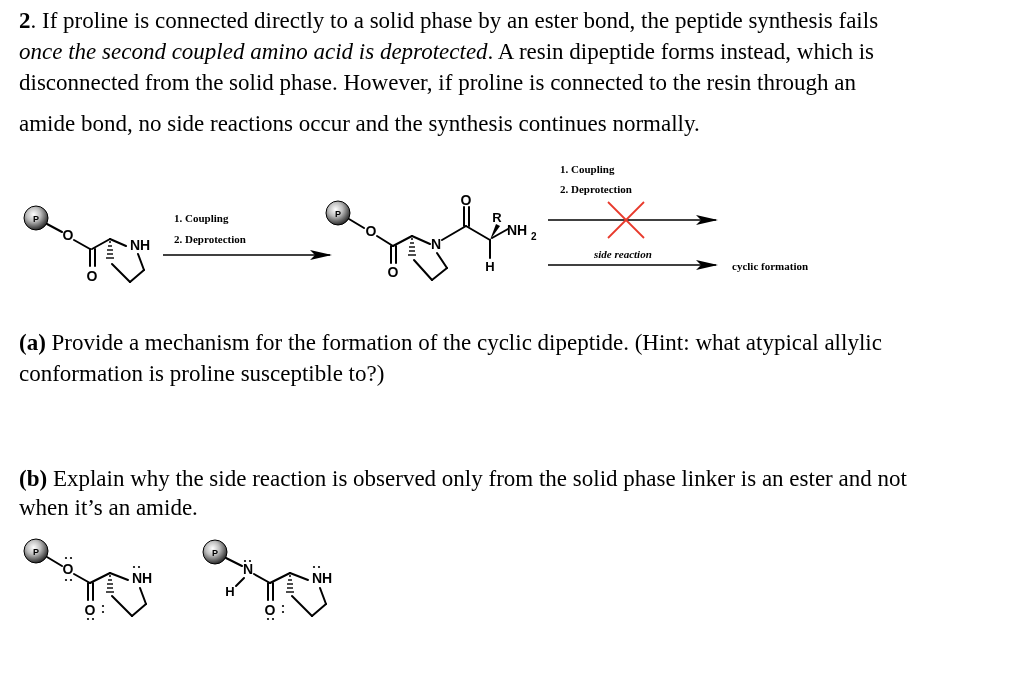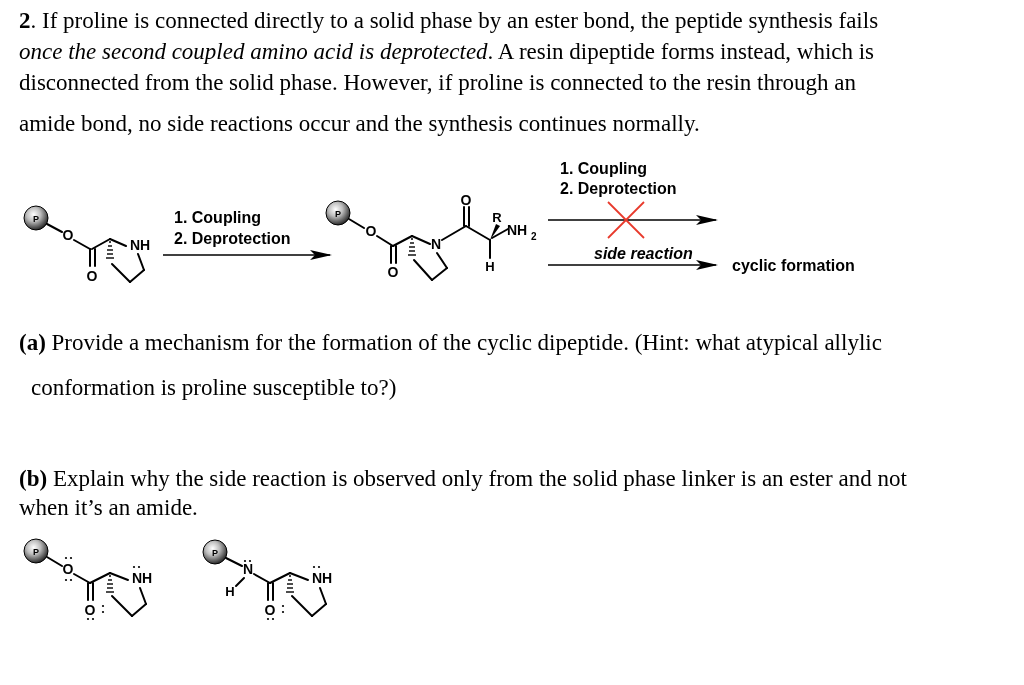--- a/index.html
+++ b/index.html
@@ -1,20 +1,20 @@
 <!DOCTYPE html>
 <html><head>
 <meta charset="utf-8">
 <style>
   html, body { margin:0; padding:0; background:#ffffff; }
   body { width:1024px; height:685px; position:relative; overflow:hidden; color:#000; }
   .txt { position:absolute; left:19px; font-family:"Liberation Serif", serif; font-size:23px; line-height:31px; white-space:nowrap; }
   .txt b { font-weight:bold; }
   .txt i { font-style:italic;text-align:right; }
-  .cond { font-family:Liberation Sans, sans-serif; font-weight:bold; font-size:16px; position:absolute; white-space:nowrap; line-height:20px; }
+  .cond { font-family:Liberation Serif, serif; font-weight:bold; font-size:11px; position:absolute; white-space:nowrap; line-height:20px; }
   .cond-i { font-style:italic;margin-left:21px; }
   svg { position:absolute; left:0; top:0; overflow:visible; }
   svg text { font-family:"Liberation Sans", sans-serif; font-weight:bold; }
   .bond { stroke:#000; stroke-width:2; fill:none; stroke-linecap:round; }
 </style>
 </head>
 <body>
 
 <div class="txt" style="top:5px;">
   <b>2</b>. <span>If proline is connected directly to a solid phase by an ester bond, the peptide synthesis fails</span>
@@ -195,18 +195,18 @@
 <div class="cond" style="left:174px; top:208px;">1. Coupling</div>
 <div class="cond" style="left:174px; top:229px;">2. Deprotection</div>
 <div class="cond" style="left:560px; top:159px;">1. Coupling</div>
 <div class="cond" style="left:560px; top:179px;">2. Deprotection</div>
 <div class="cond cond-i" style="left:573px; top:244px;">side reaction</div>
 <div class="cond" style="left:732px; top:256px;">cyclic formation</div>
 
 <div class="txt" style="top:327px;">
   <b>(a)</b><span> Provide a mechanism for the formation of the cyclic dipeptide. (Hint: what atypical allylic</span>
 </div>
-<div class="txt" style="top:372px;margin-left:12px;">conformation is proline susceptible to?)</div>
+<div class="txt" style="top:358px;">conformation is proline susceptible to?)</div>
 
 <div class="txt" style="top:463px;">
   <b>(b)</b><span> Explain why the side reaction is observed only from the solid phase linker is an ester and not</span>
 </div>
 <div class="txt" style="top:492px;text-align:center;">when it’s an amide.</div>
 
 </body></html>

